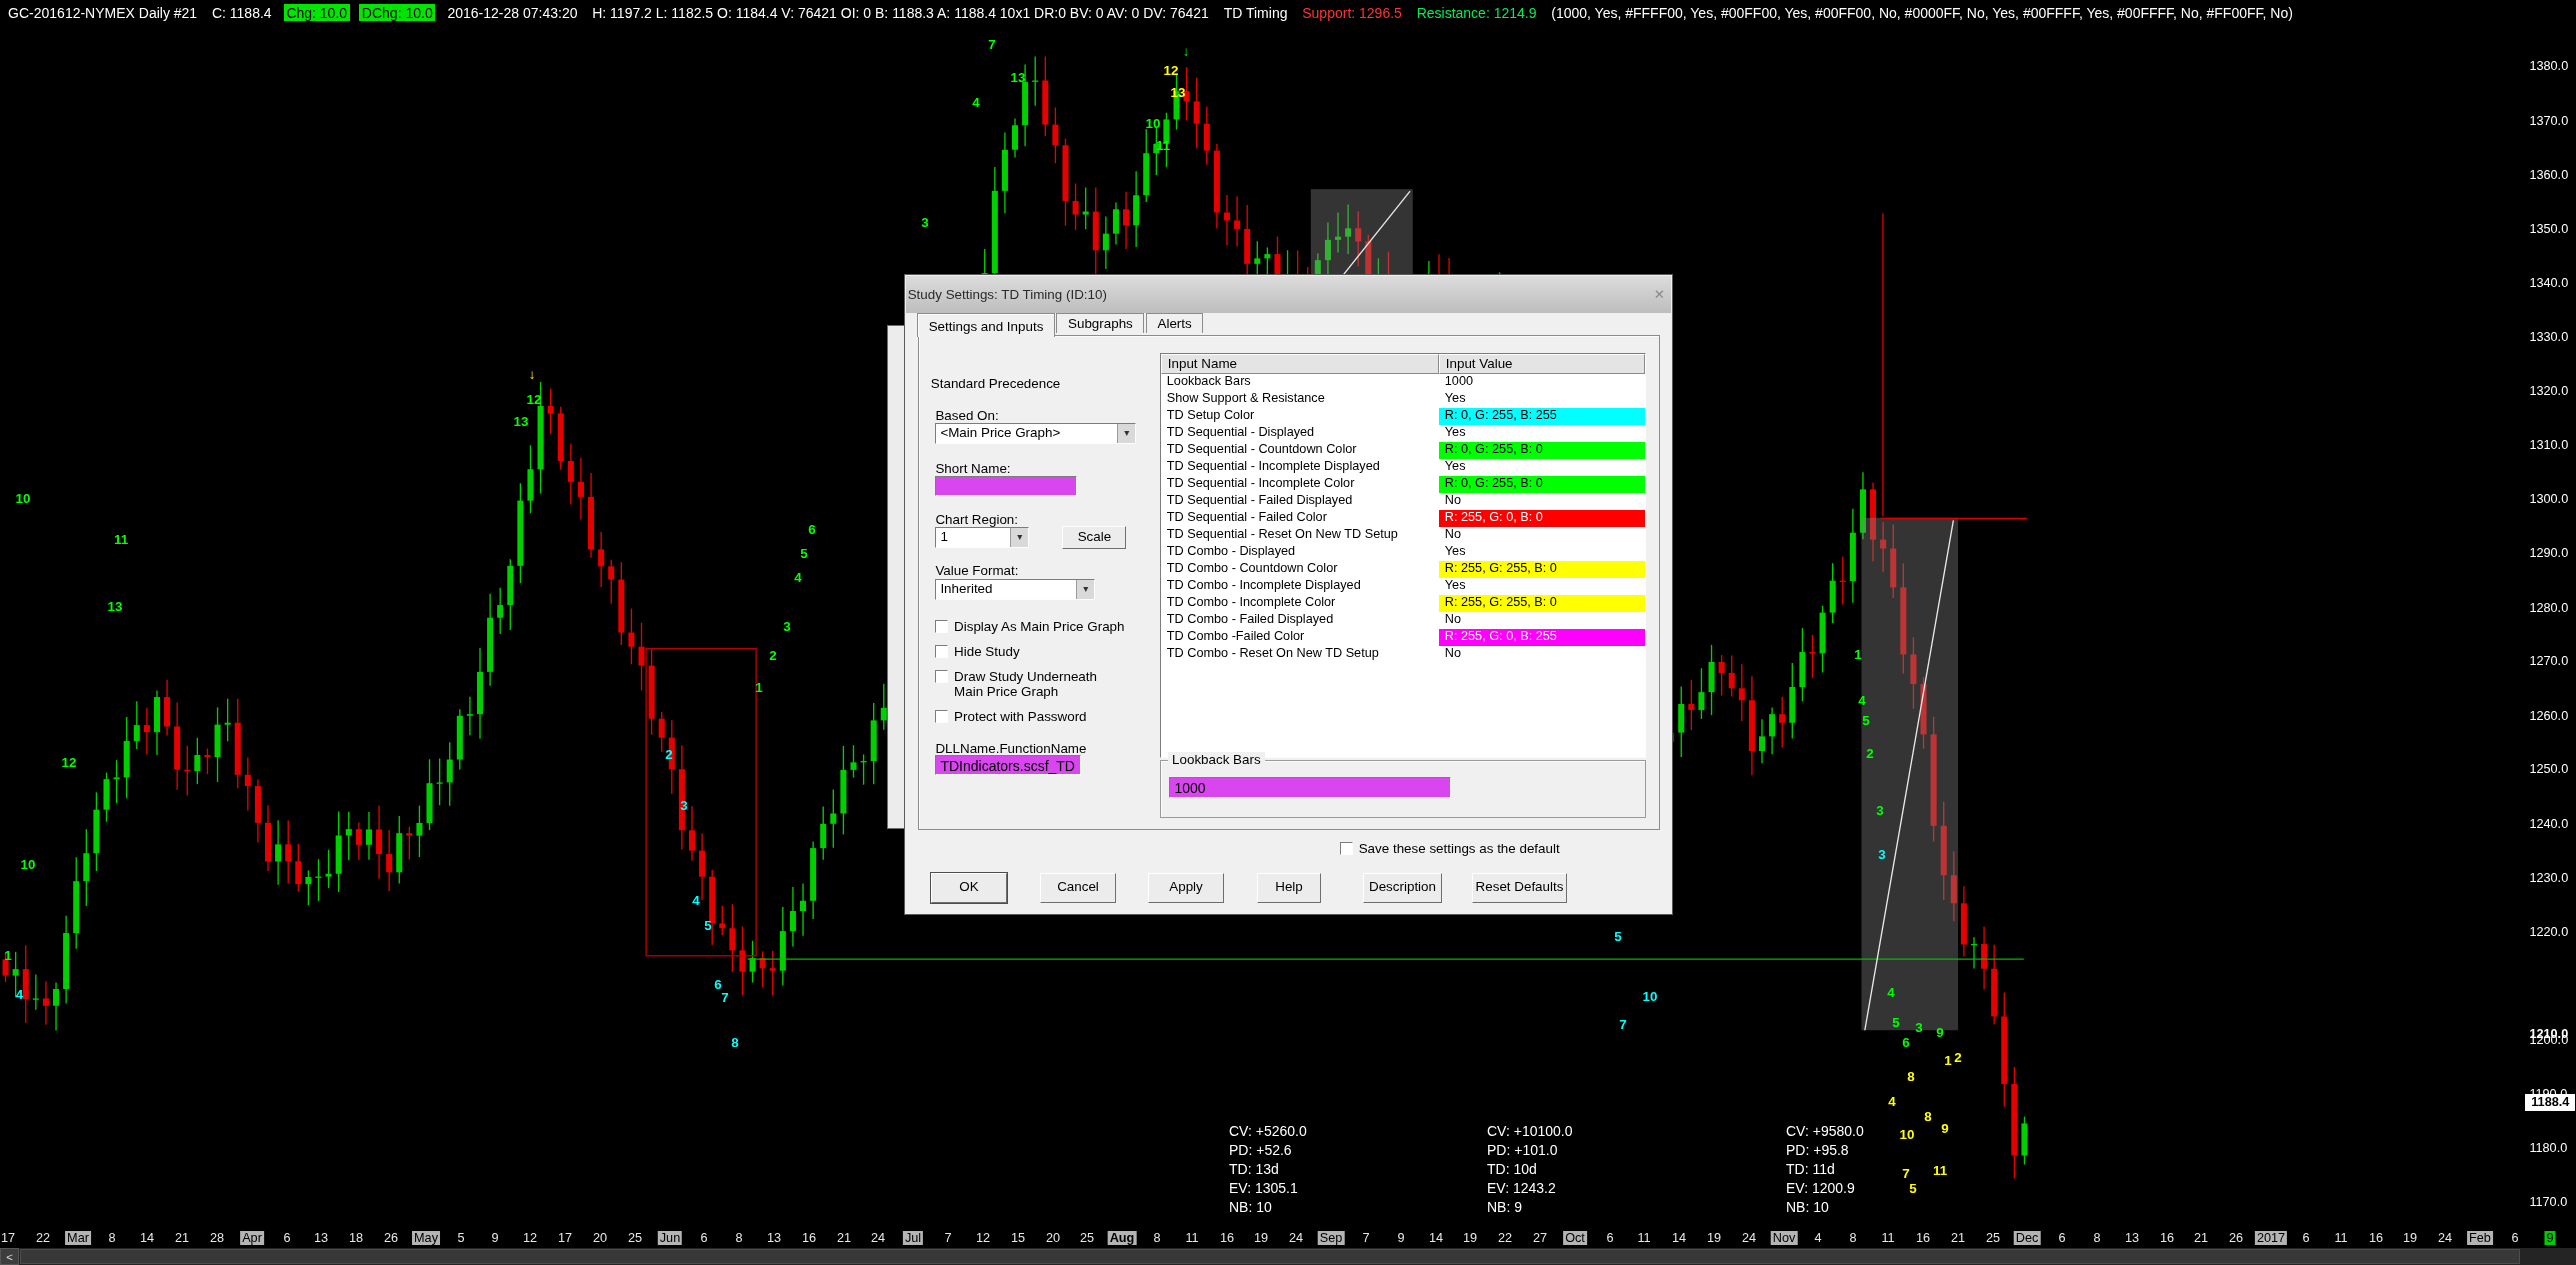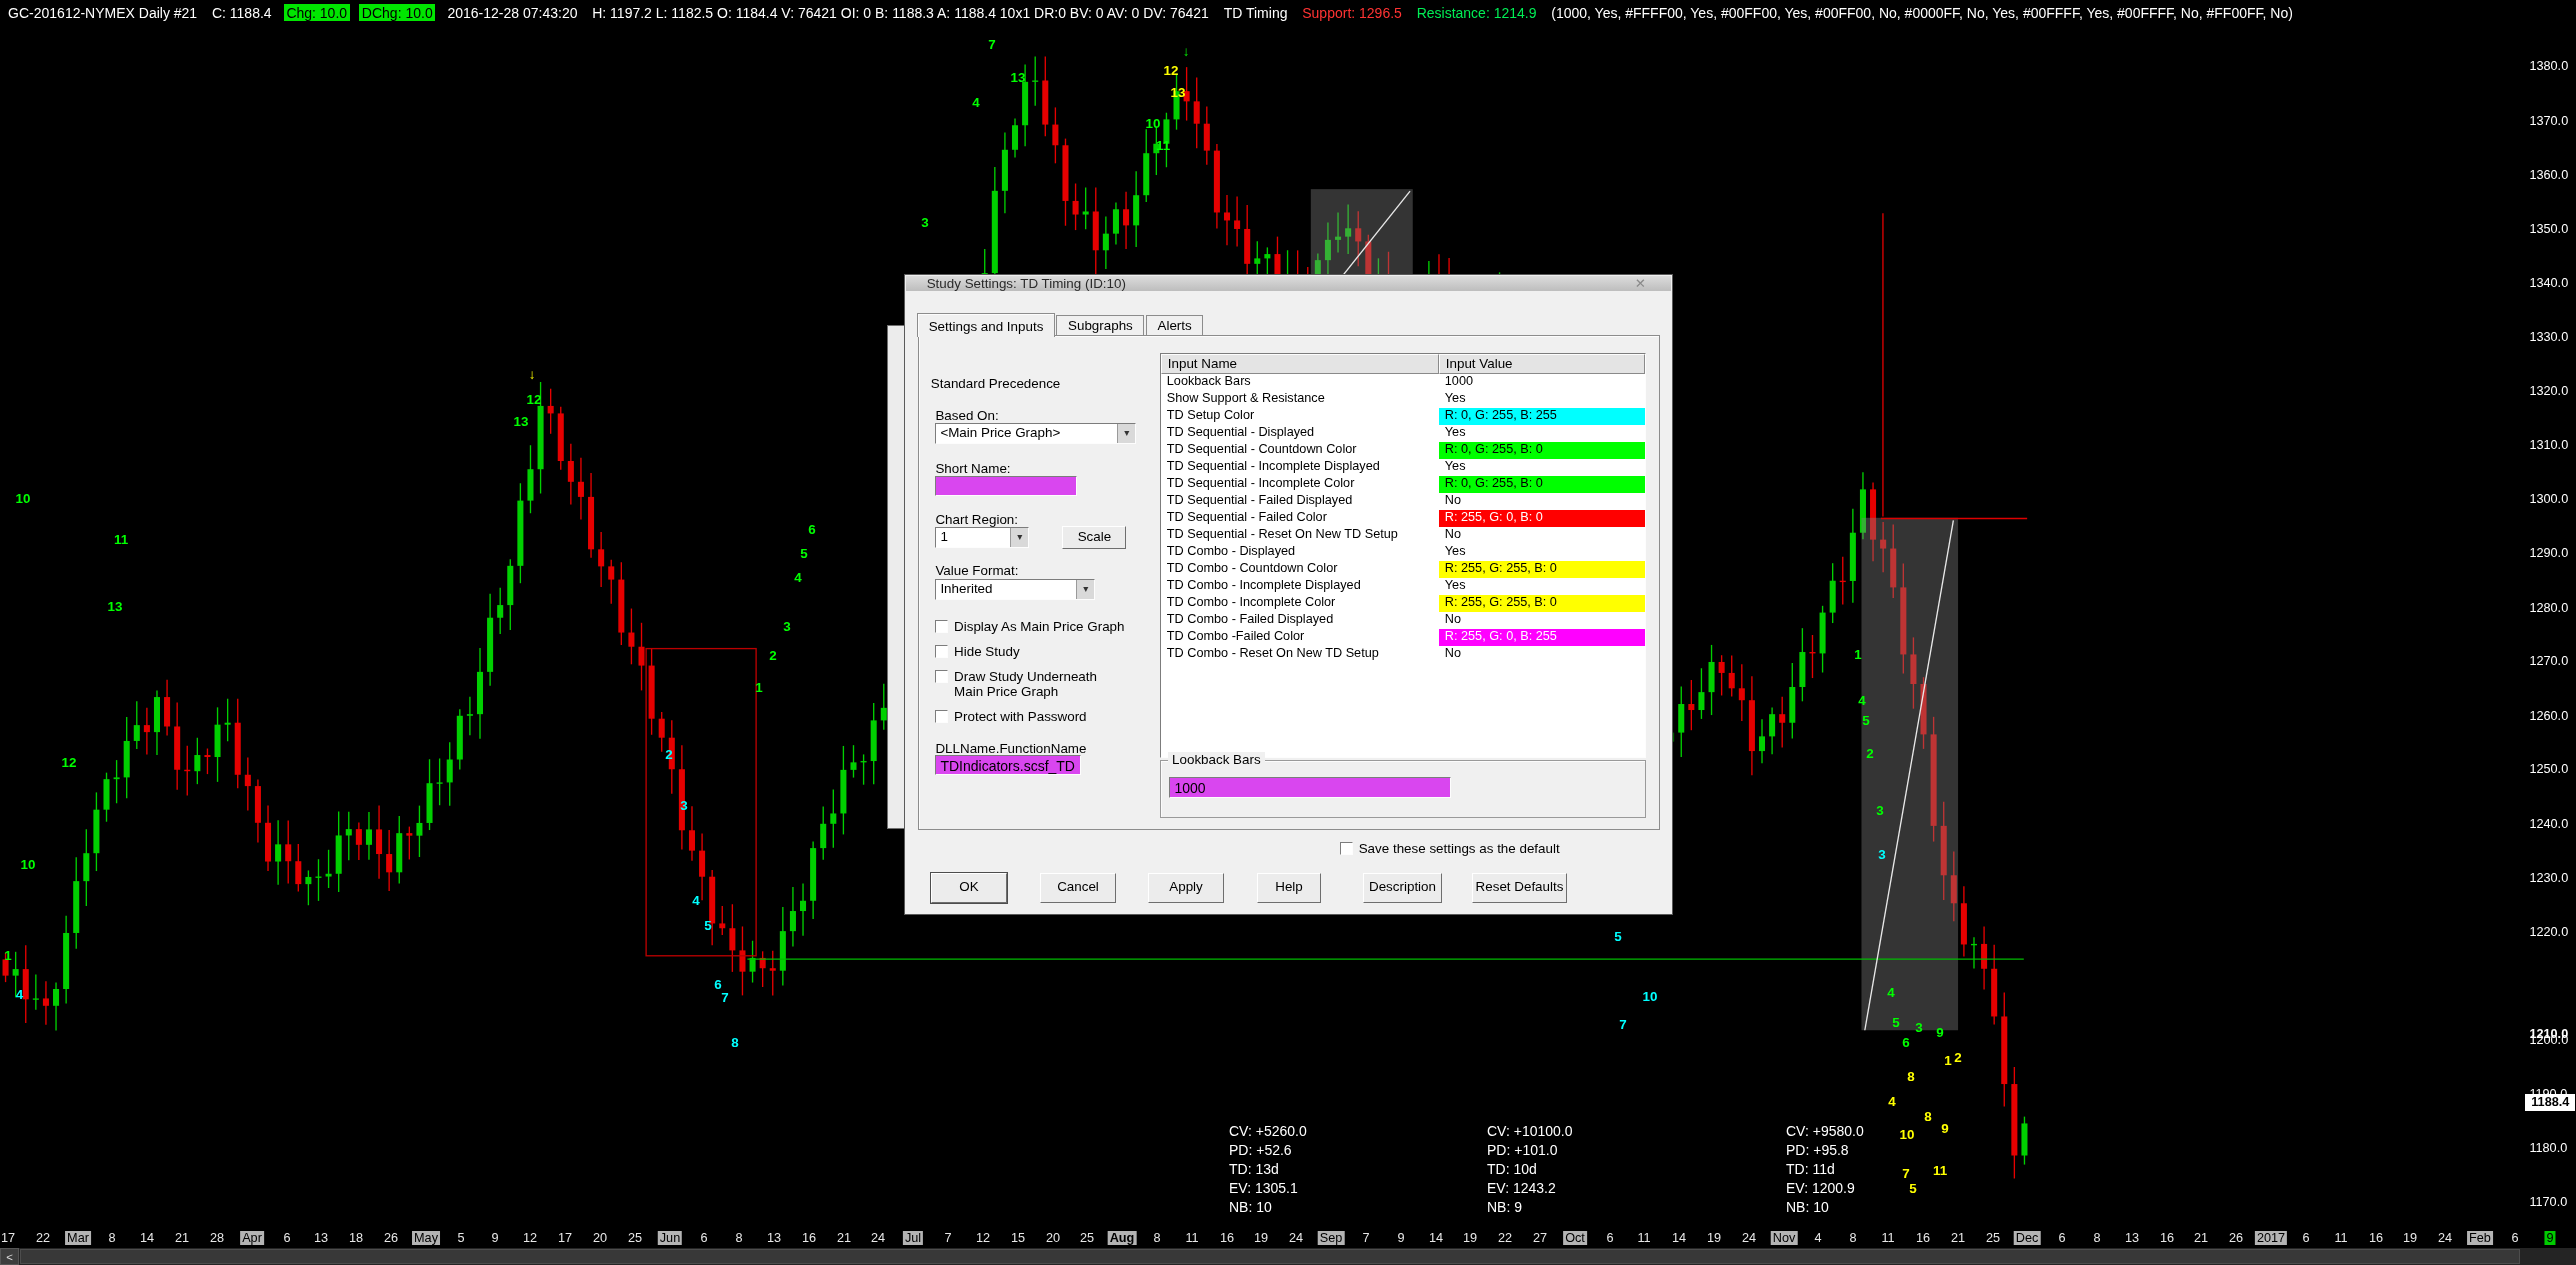--- a/index.html
+++ b/index.html
@@ -16,23 +16,23 @@
 .ps-current{position:absolute;left:1.3px;width:50px;background:#fff;color:#000;font-size:12.7px;font-weight:bold;text-align:center;padding:1.3px 0}
 .date-axis{position:absolute;left:0;top:1229px;width:2576px;height:19px;background:#000;z-index:4}
 .dx-label{position:absolute;top:2px;color:#e8e8e8;font-size:12.7px;transform:translateX(-50%);padding:0 2px;white-space:nowrap}
 .dx-label.month{background:#b4b4b4;color:#000}
 .dx-label.hl{background:#00cc00;color:#000}
 .hscroll{position:absolute;left:0;top:1248px;width:2576px;height:17.4px;background:#242424;z-index:4}
 .hs-btn{position:absolute;left:0;top:0;width:19px;height:17.4px;background:#3d3d3d;color:#ddd;font-size:11.4px;text-align:center;line-height:16px;border:0.7px solid #555}
 .hs-thumb{position:absolute;left:20px;top:1.3px;width:2500px;height:14.8px;background:#383838;border:0.7px solid #4d4d4d}
 .back-win{position:absolute;left:887px;top:325px;width:19.5px;height:504px;background:#ececec;border:0.7px solid #6f6f6f;z-index:8}
 .dlg{position:absolute;left:904px;top:274px;width:769px;height:641px;background:#f0f0f0;border:0.7px solid #5a5a5a;box-shadow:2px 2px 0 rgba(0,0,0,.55);z-index:9;color:#000}
-.dlg-title{position:absolute;left:0.7px;top:0.7px;right:0.7px;height:15px;background:linear-gradient(180deg,#dcdcdc,#bdbdbd);display:flex;align-items:center;padding:0 21px;font-size:13.4px;color:#2a2a2a}
+.dlg-title{position:absolute;left:0.7px;top:0.7px;right:0.7px;height:37px;background:linear-gradient(180deg,#dcdcdc,#bdbdbd);display:flex;align-items:center;padding:0 2px;font-size:13.4px;color:#2a2a2a}
 .dlg-close{margin-left:auto;width:20px;text-align:center;color:#8a8a8a;font-size:13.4px}
-.dlg-tabs{position:absolute;left:12px;top:38px;height:23.5px;display:flex;align-items:center;z-index:2}
+.dlg-tabs{position:absolute;left:12px;top:38px;height:23.5px;display:flex;align-items:flex-start;z-index:2}
 .tab{padding:2px 10.7px 2.7px;font-size:13.4px;background:#f0f0f0;border:0.7px solid #8c8c8c;border-bottom:none;margin-right:1.3px;height:19.5px;white-space:nowrap}
 .tab.sel{height:24px;margin-bottom:-0.7px;box-shadow:inset 0.7px 0.7px 0 #fff;padding-top:4.7px}
 .panel{position:absolute;left:13.4px;top:60px;width:742px;height:495px;border:0.7px solid #8c8c8c;box-shadow:inset 0.7px 0.7px 0 #fff;background:#f0f0f0;z-index:1}
 .left-col{position:absolute;left:0;top:0;right:0;bottom:0}
 .lbl{position:absolute;font-size:13.4px;color:#000;white-space:nowrap}
 .tbox{position:absolute;background:#d946ef;border:0.7px solid;border-color:#7c7c7c #fdfdfd #fdfdfd #7c7c7c;font-size:14px;padding:2px 4px;overflow:hidden;white-space:nowrap}
 .combo{position:absolute;background:#fff;border:0.7px solid;border-color:#7c7c7c #fdfdfd #fdfdfd #7c7c7c;display:flex}
 .combo .cfield{flex:1;font-size:13.4px;padding:1.3px 4px;overflow:hidden;white-space:nowrap}
 .combo .cbtn{width:18px;background:#d9d9d9;border-left:0.7px solid #9a9a9a;text-align:center;font-size:8.7px;line-height:18px;color:#333}
 .chk{position:absolute;display:flex;gap:6px;align-items:flex-start}

